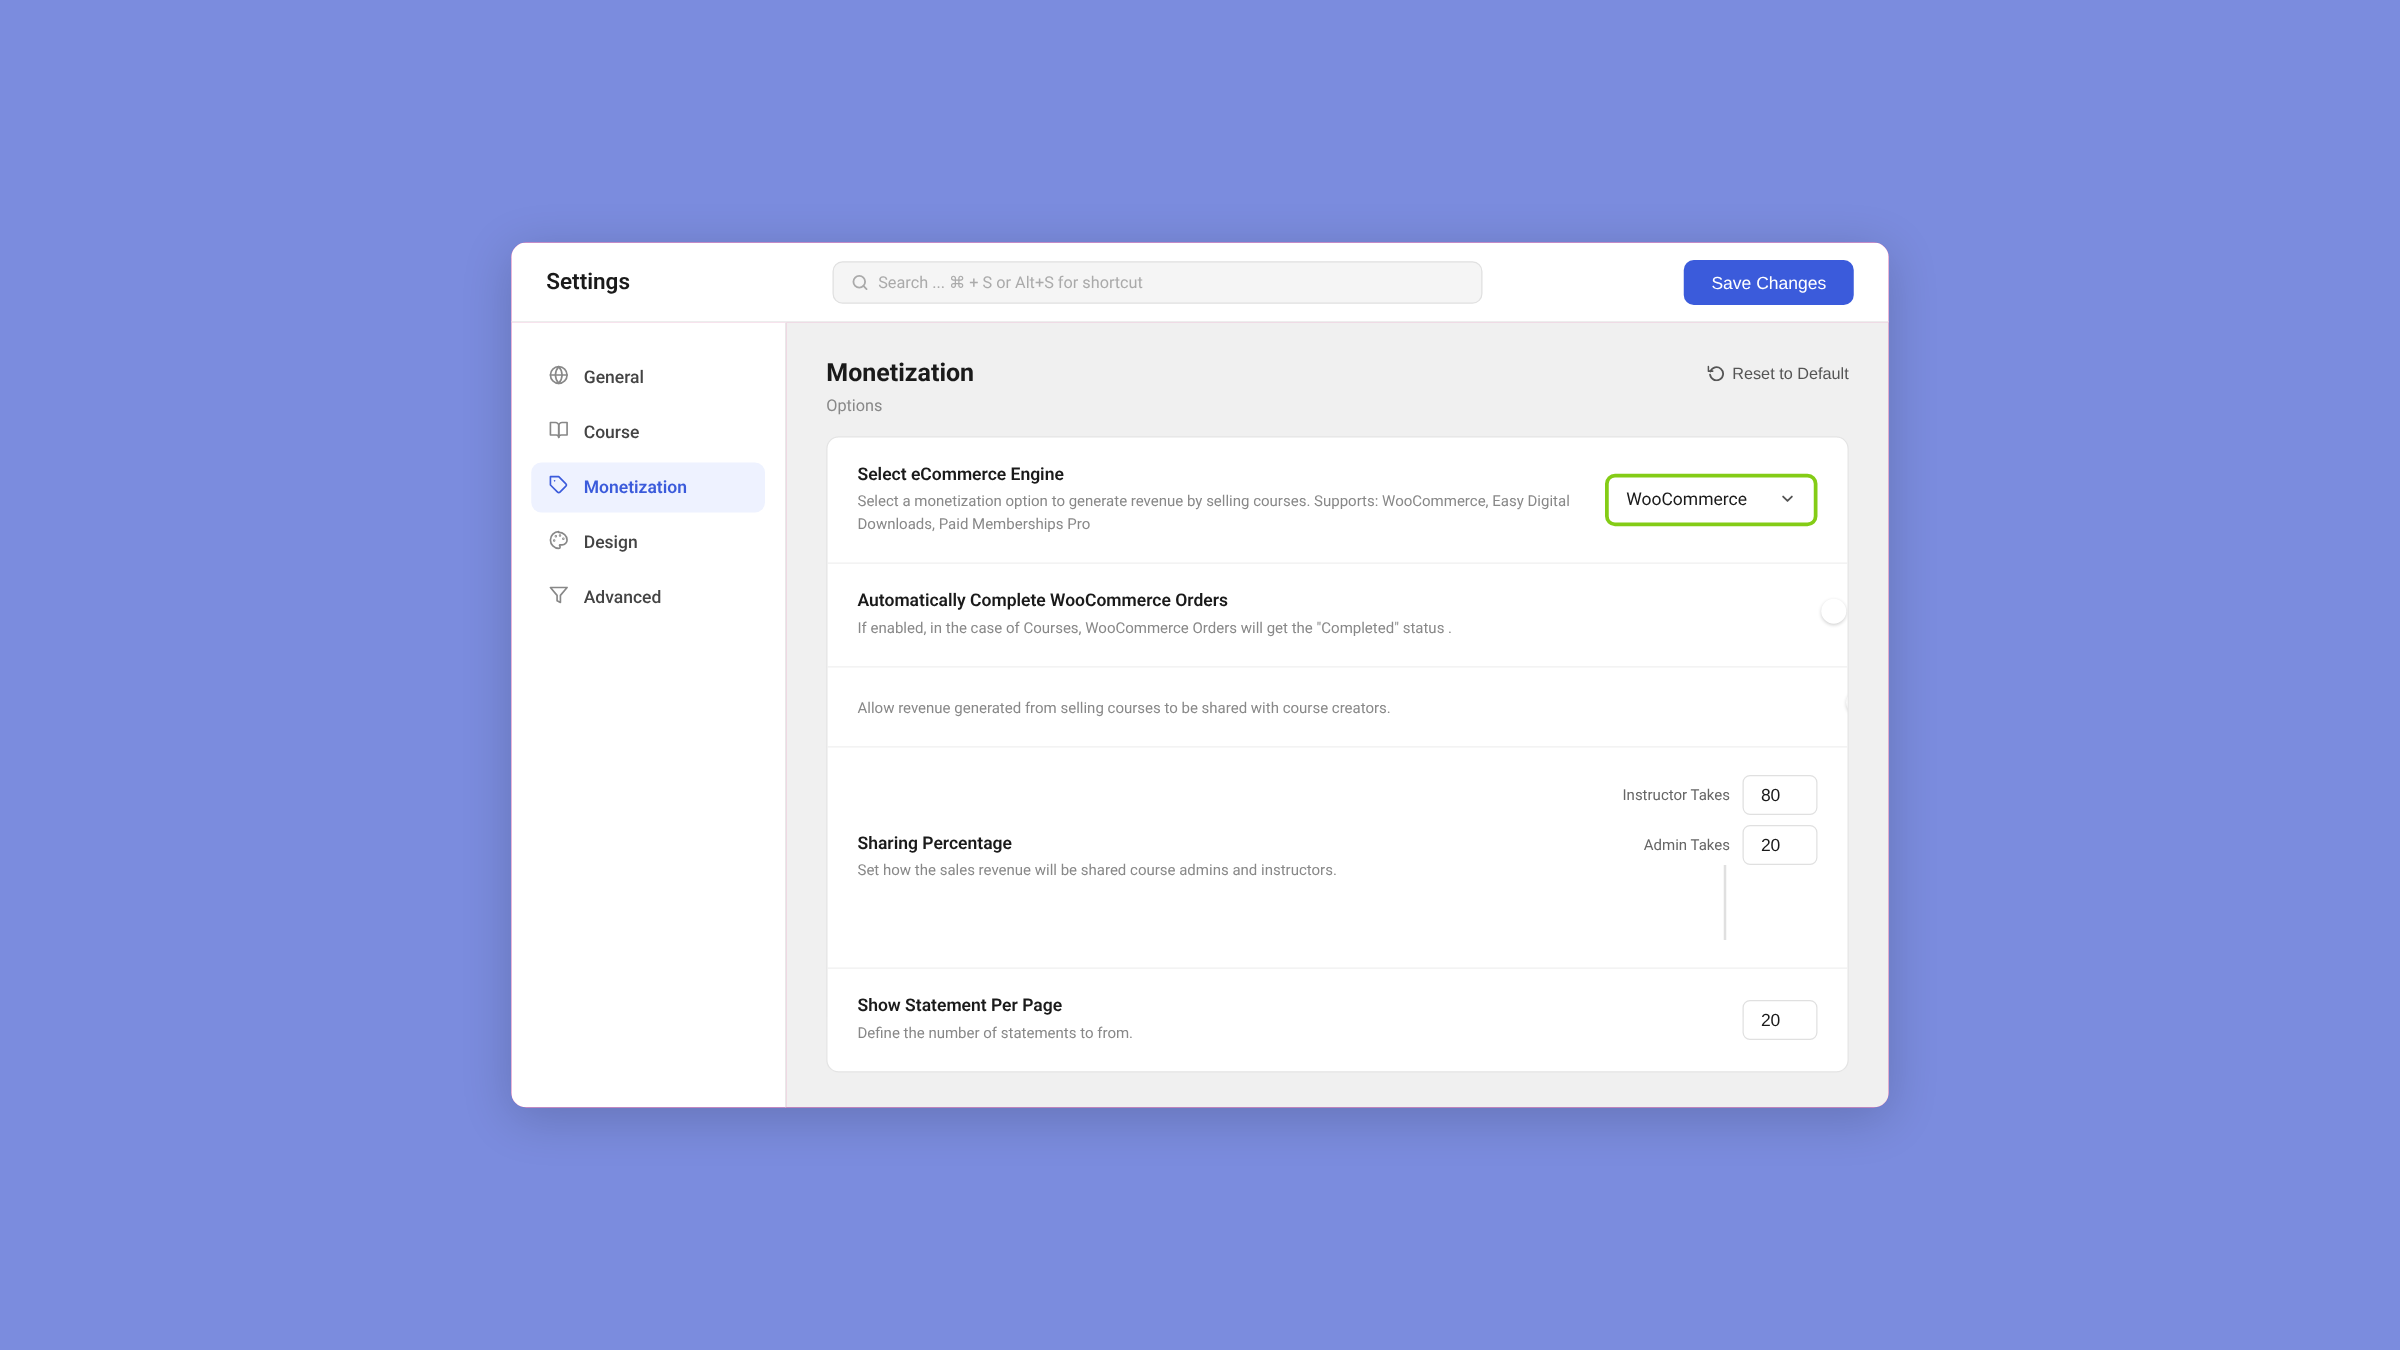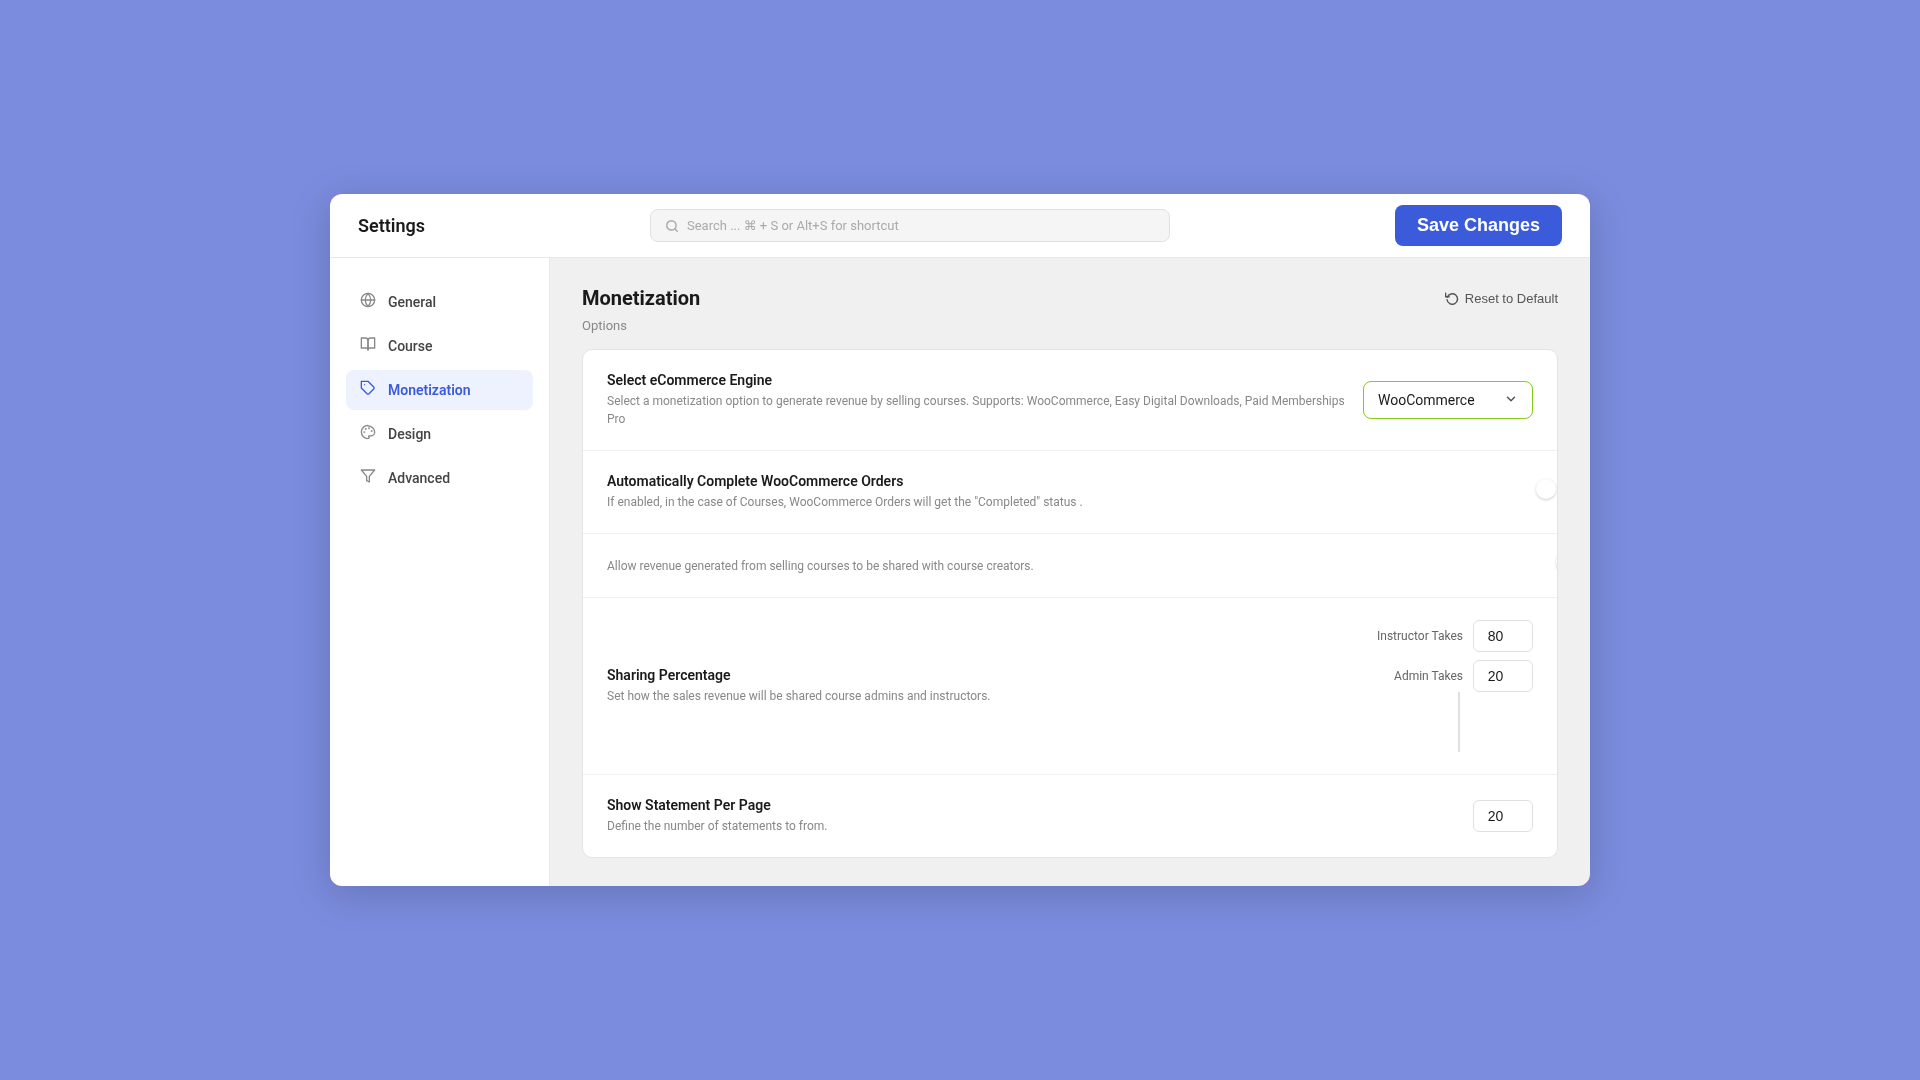--- a/index.html
+++ b/index.html
@@ -10,21 +10,21 @@
       align-items: center;
       justify-content: center;
       min-height: 100vh;
       width: 1920px;
       height: 1080px;
       overflow: hidden;
     }
     .app-window {
       background: #ec4899;
       border-radius: 12px;
-      width: 1260px;
+      width: 1102px;
       min-height: 680px;
       box-shadow: 0 8px 40px rgba(0,0,0,0.18);
       overflow: hidden;
       display: flex;
       flex-direction: column;
     }
     
     .header {
       background: #ffffff;
       display: flex;
@@ -57,22 +57,22 @@
     .search-icon-svg {
       color: #aaa;
       flex-shrink: 0;
     }
     .save-changes-btn {
       background: #3b5bdb;
       color: #ffffff;
       border: none;
       border-radius: 8px;
       padding: 10px 22px;
-      font-size: 18px;
-      font-weight: 700;
+      font-size: 14px;
+      font-weight: 400;
       cursor: pointer;
       white-space: nowrap;
     }
 
     
     .body-layout {
       display: flex;
       flex: 1;
     }
 
@@ -169,21 +169,21 @@
       color: #888;
       line-height: 1.5;
     }
     .setting-control { flex-shrink: 0; }
 
     
     .dropdown-select {
       display: flex;
       align-items: flex-start;
       justify-content: space-between;
-      border: 1px solid #84cc16;
+      border: 3px solid #84cc16;
       border-radius: 8px;
       padding: 10px 14px;
       min-width: 170px;
       font-size: 14px;
       color: #1a1a1a;
       cursor: pointer;
       background: #fff;
       gap: 16px;
     }
 

